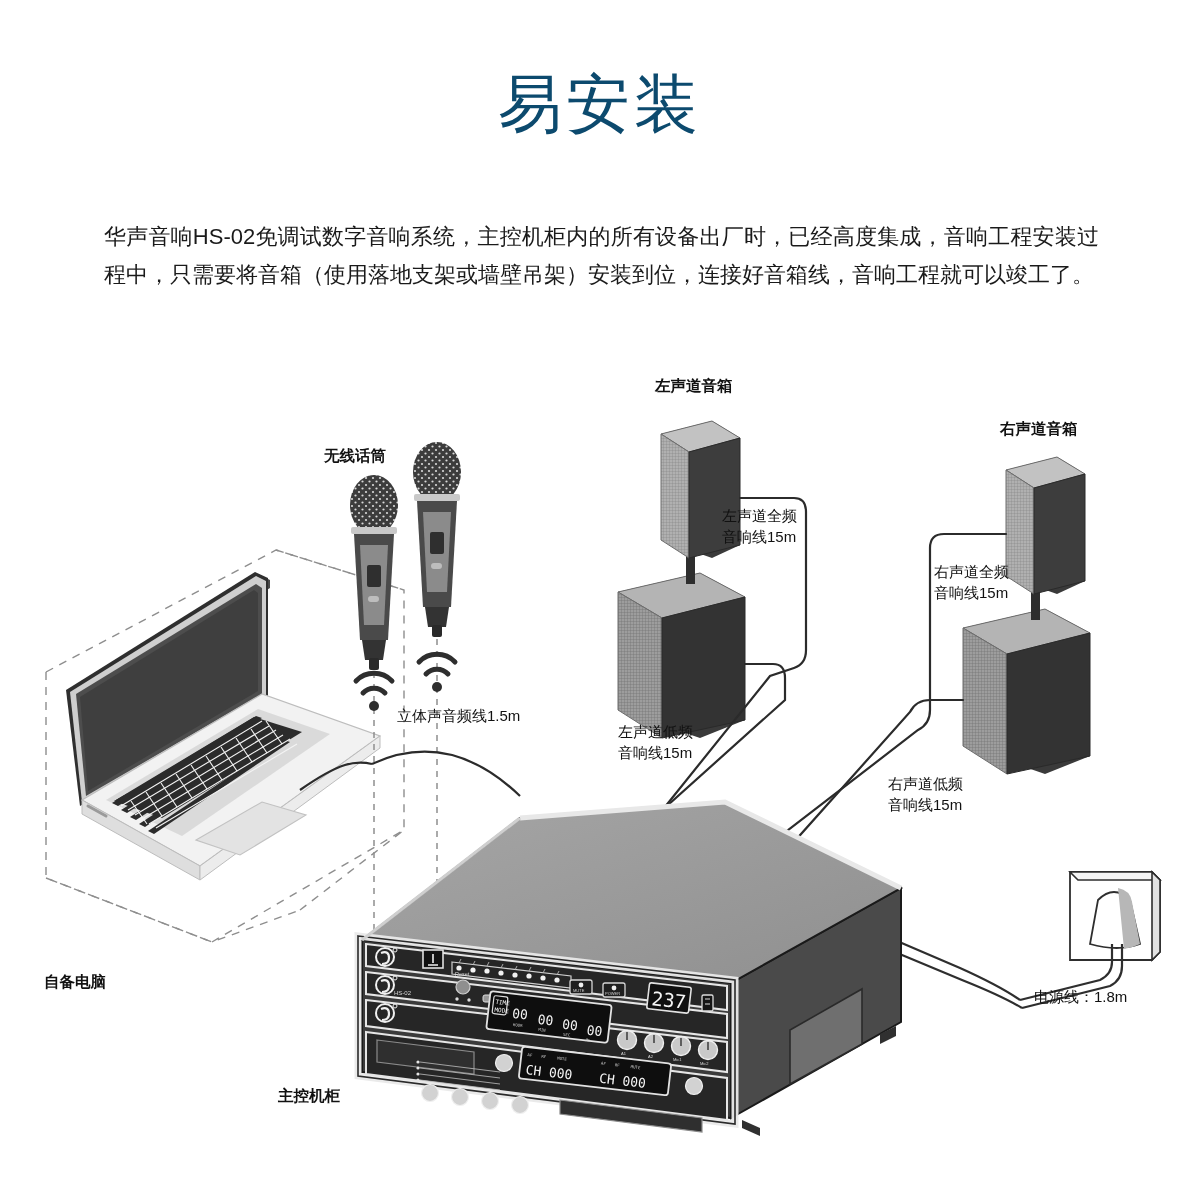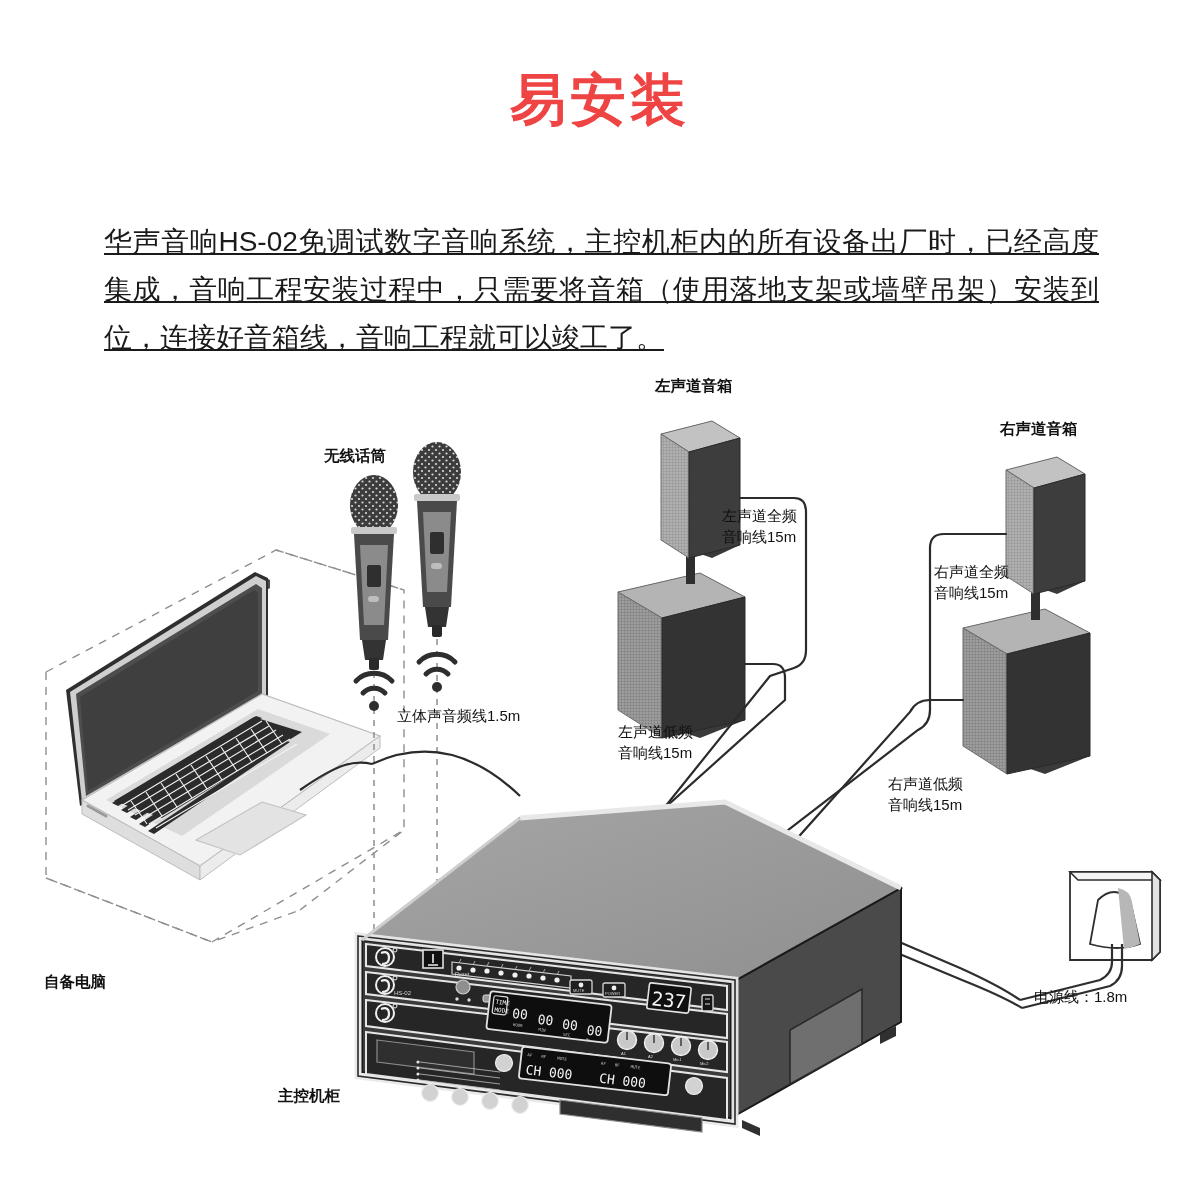--- a/index.html
+++ b/index.html
@@ -6,26 +6,26 @@
   body{
     width:1200px;height:1180px;position:relative;overflow:hidden;
     font-family:"Liberation Sans","DejaVu Sans",sans-serif;
     color:#111;
   }
   .page{position:absolute;inset:0;}
 
   
   .title{
     position:absolute;left:0;right:0;top:72px;text-align:center;
-    font-size:56px;line-height:1;font-weight:bold;letter-spacing:4px;
-    color:#ef4444;
+    font-size:64px;line-height:1;font-weight:normal;letter-spacing:4px;
+    color:#0c4a6e;
   }
   .intro{
     position:absolute;left:104px;top:218px;width:995px;
-    font-size:28px;line-height:1.72;color:#1a1a1a;text-align:justify;text-decoration:underline;
+    font-size:22px;line-height:1.72;color:#1a1a1a;text-align:justify;
   }
 
   
   #stage{position:absolute;left:0;top:0;width:1200px;height:1180px;}
 
   
 </style>
 </head>
 <body>
 

